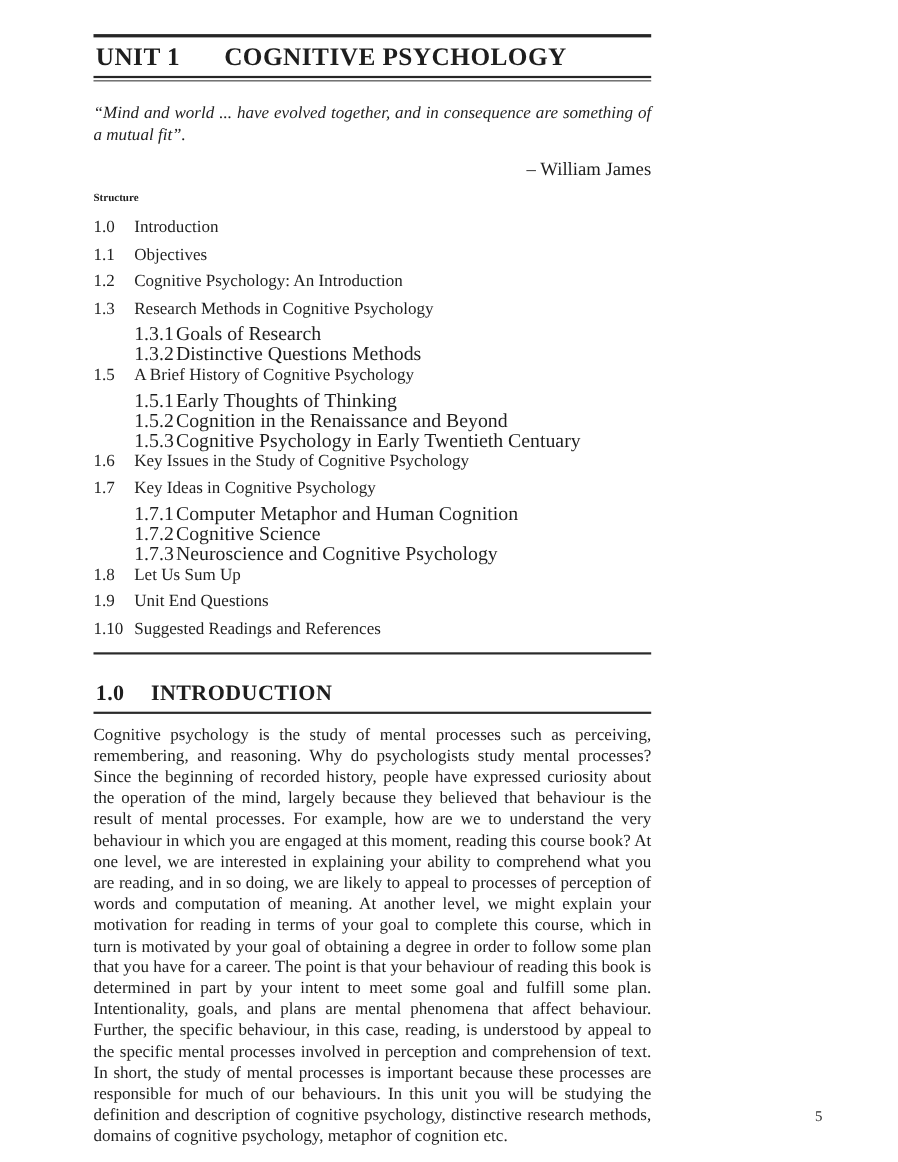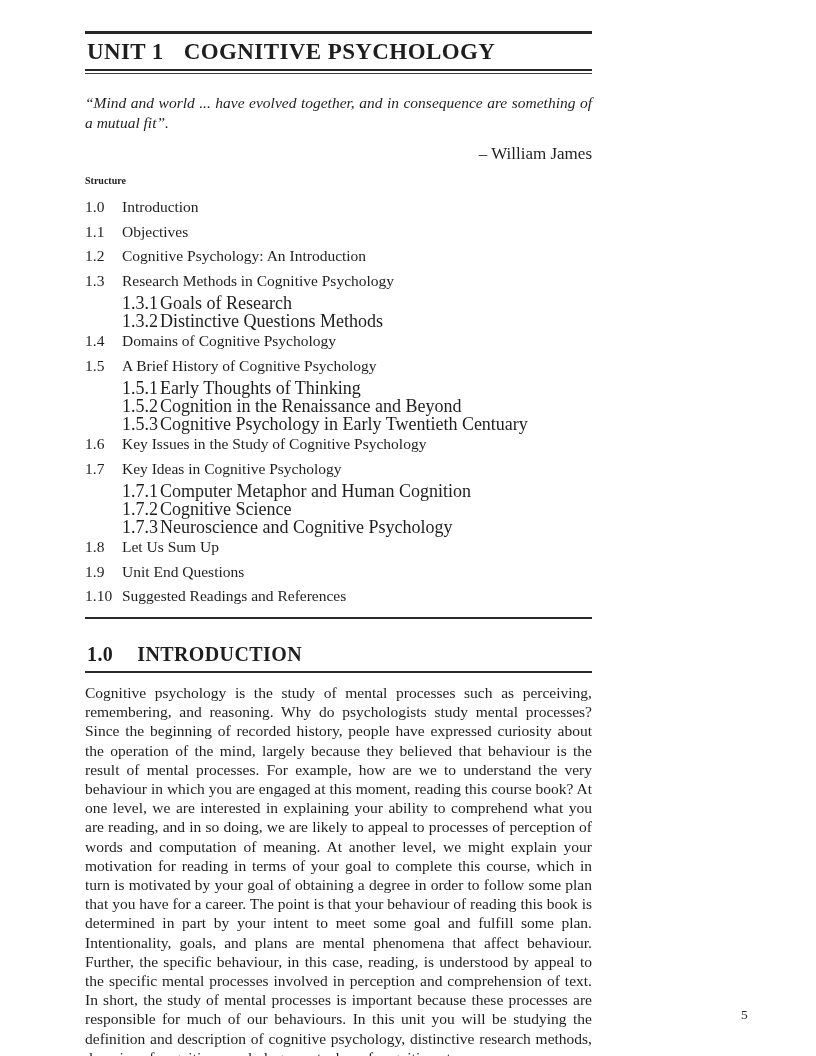--- a/index.html
+++ b/index.html
@@ -20,21 +20,21 @@
   
   .title-block { margin-top: 31px; }
   .rule-top { height: 3px; background: #262626; }
   .title-row {
     padding: 5px 2px 4px 2px;
     font-size: 23px;
     font-weight: bold;
     letter-spacing: 0.4px;
     white-space: nowrap;
   }
-  .title-row .unit-label { margin-right: 20px; }
+  .title-row .unit-label { margin-right: 40px; }
   .rule-double-a { height: 2px; background: #262626; }
   .rule-double-gap { height: 2px; }
   .rule-double-b { height: 1px; background: #3a3a3a; }
 
   
   .quote {
     margin-top: 19px;
     font-style: italic;
     font-size: 15.5px;
     line-height: 20px;
@@ -138,24 +138,20 @@
       </div>
       <div class="toc-subitem">
         <span class="toc-subnum">1.3.1</span>
         <span class="toc-sublabel">Goals of Research</span>
       </div>
       <div class="toc-subitem">
         <span class="toc-subnum">1.3.2</span>
         <span class="toc-sublabel">Distinctive Questions Methods</span>
       </div>
       <div class="toc-item">
-        <span class="toc-num">1.4</span>
-        <span class="toc-label">Domains of Cognitive Psychology</span>
-      </div>
-      <div class="toc-item">
         <span class="toc-num">1.5</span>
         <span class="toc-label">A Brief History of Cognitive Psychology</span>
       </div>
       <div class="toc-subitem">
         <span class="toc-subnum">1.5.1</span>
         <span class="toc-sublabel">Early Thoughts of Thinking</span>
       </div>
       <div class="toc-subitem">
         <span class="toc-subnum">1.5.2</span>
         <span class="toc-sublabel">Cognition in the Renaissance and Beyond</span>

